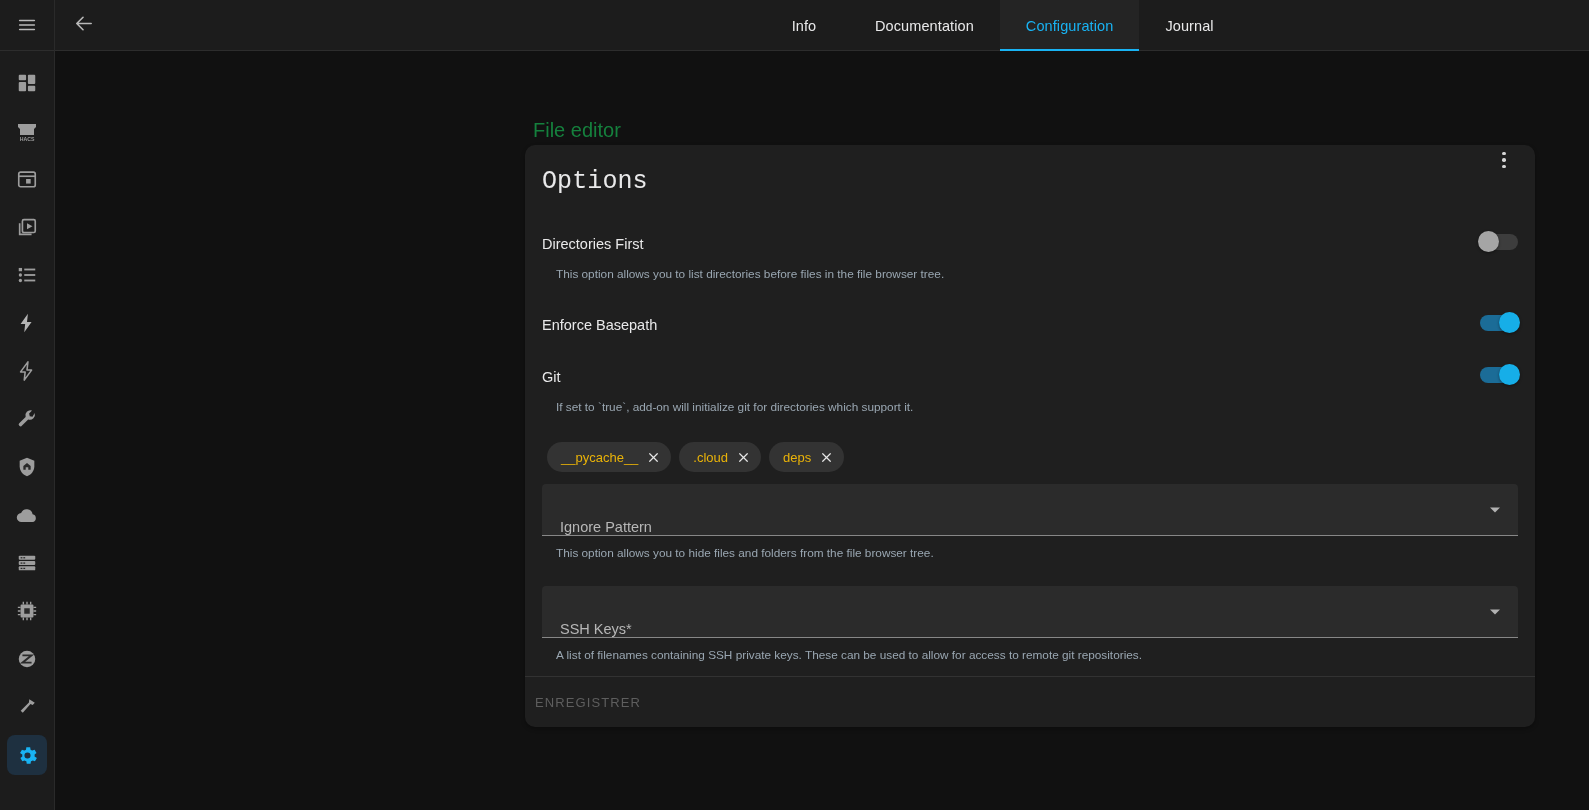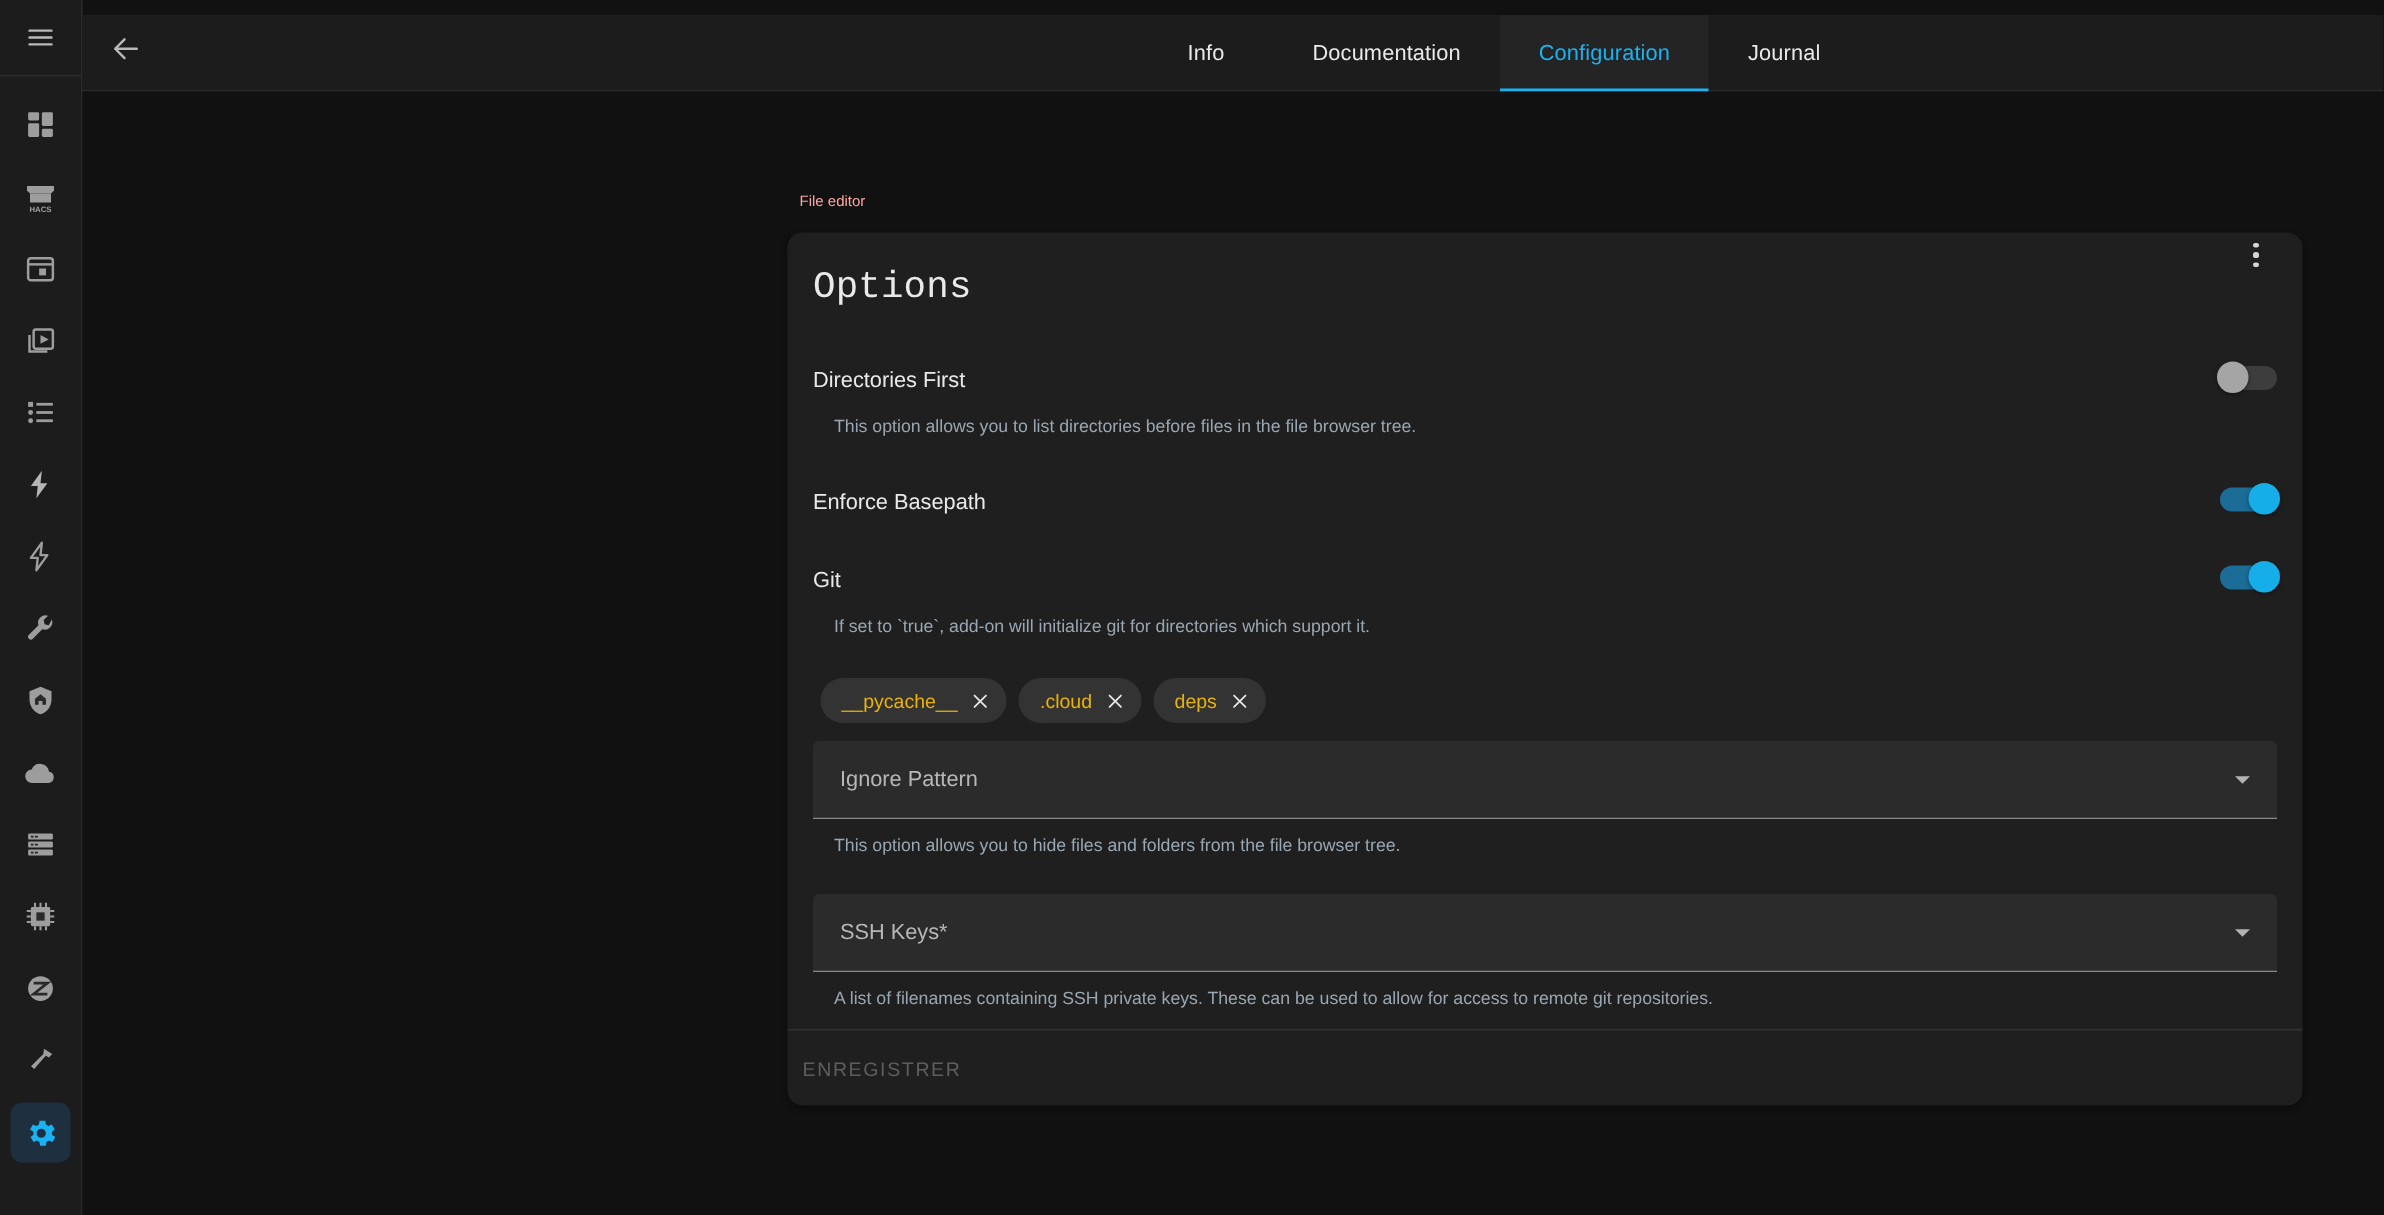--- a/index.html
+++ b/index.html
@@ -28,21 +28,21 @@
   .rail-btn {
     width: 40px; height: 40px; margin: 4px 0;
     display: flex; align-items: center; justify-content: center;
     border-radius: 8px; cursor: pointer;
   }
   .rail-btn svg { display: block; }
   .rail-btn.active { background: #1e3040; }
   .rail-spacer { flex: 1; }
 
   
-  .right { flex: 1; display: flex; flex-direction: column; min-width: 0; margin-top: 10px; }
+  .right { flex: 1; display: flex; flex-direction: column; min-width: 0; }
 
   .topbar {
     height: 51px; background: #1c1c1c;
     border-bottom: 1px solid #2d2d2d;
     display: flex; align-items: stretch; position: relative;
     flex: 0 0 51px;
   }
   .back-btn {
     width: 56px; display: flex; align-items: center; justify-content: center;
     cursor: pointer;
@@ -59,21 +59,21 @@
     content: ""; position: absolute; left: 0; right: 0; bottom: 0;
     height: 2px; background: #19b3f3;
   }
 
   .content {
     flex: 1; background: #111111; position: relative; overflow: hidden;
   }
 
   .page-title {
     position: absolute; left: 478px; top: 68px;
-    font-size: 10px; color: #fca5a5;
+    font-size: 20px; color: #15803d;
   }
 
   
   .card {
     position: absolute; left: 470px; top: 94px;
     width: 1010px;
     background: #1f1f1f;
     border-radius: 10px;
     box-shadow: 0 2px 4px rgba(0,0,0,.3);
   }
@@ -130,21 +130,21 @@
     font-size: 13px; color: #eab308; cursor: default;
   }
   .chip .x { cursor: pointer; display: flex; align-items: center; }
 
   
   .field-wrap { padding-top: 12px; }
   .field {
     height: 52px; background: #2b2b2b;
     border-radius: 4px 4px 0 0;
     border-bottom: 1px solid #878787;
-    display: flex; align-items: center;
+    display: flex; align-items: flex-end;
     padding: 0 16px 0 18px; position: relative; cursor: pointer;
   }
   .field-label { font-size: 14.5px; color: #b7b7b7; }
   .field-arrow {
     position: absolute; right: 18px; top: 50%; transform: translateY(-50%);
     width: 0; height: 0;
     border-left: 5px solid transparent; border-right: 5px solid transparent;
     border-top: 5px solid #b2b2b2;
   }
   .field-desc { font-size: 11.8px; color: #9aa7b2; padding: 10px 0 0 14px; }

